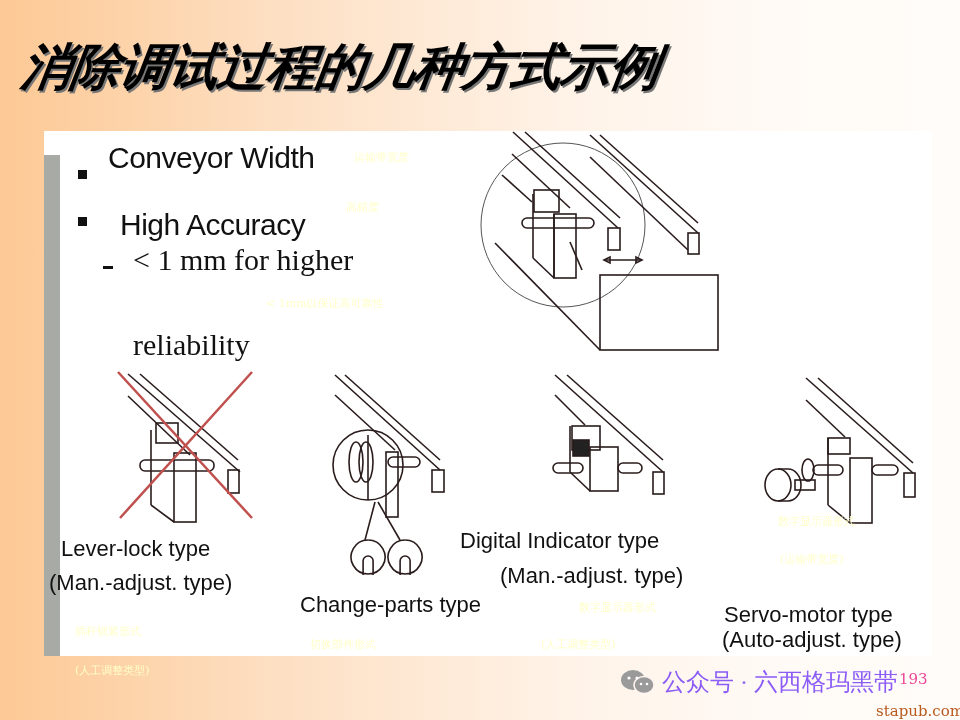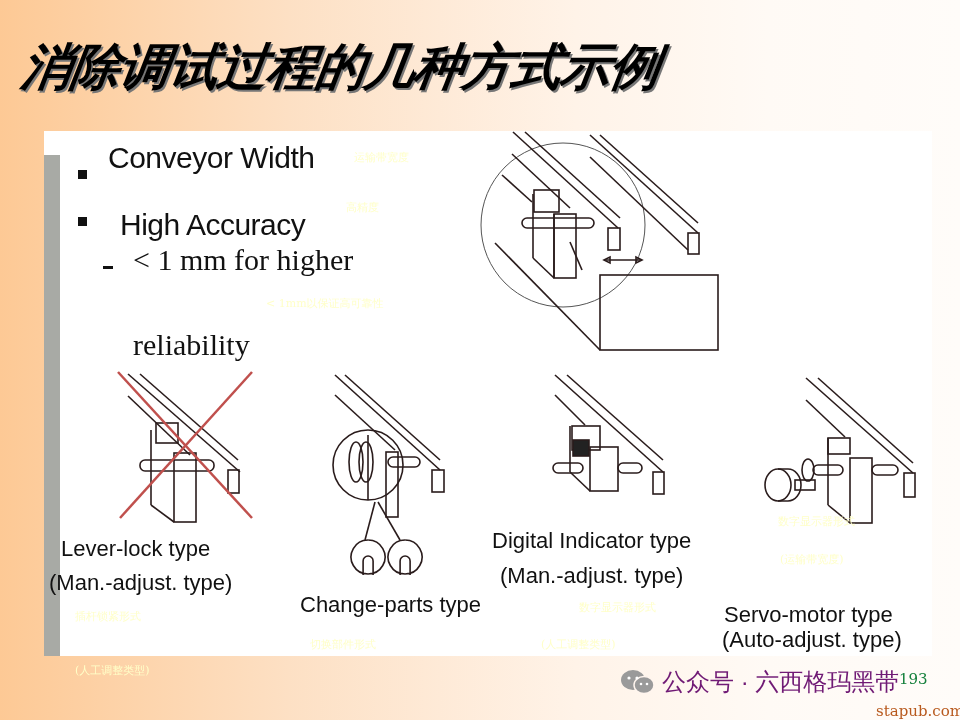--- a/index.html
+++ b/index.html
@@ -30,26 +30,26 @@
   .bullet-sq { position:absolute; width:9px; height:9px; background:#111; }
   .sub { font-size:30px;font-family:Liberation Serif, serif; }
   .cn {
     position:absolute; color:#ffffc8; font-family:"DejaVu Serif", serif;
     font-size:11px; white-space:nowrap;
   }
   .lbl { font-size:22px; white-space:nowrap; }
   svg { position:absolute; overflow:visible; }
   svg line, svg rect, svg path, svg circle, svg ellipse { stroke:#2a1c1c; fill:none; stroke-width:1.6; }
   .wm {
-    position:absolute; left:620px; top:666px; font-size:24px; color:#701a75;
-    font-family:Liberation Sans, sans-serif; white-space:nowrap; display:flex; align-items:center; gap:6px;justify-content:center;
+    position:absolute; left:620px; top:666px; font-size:24px; color:#8b5cf6;
+    font-family:Liberation Serif, serif; white-space:nowrap; display:flex; align-items:center; gap:6px;justify-content:center;
   }
   .wm-icon { width:36px; height:28px; position:relative; }
   .pagenum {
-    position:absolute; left:899px; top:670px; font-size:15px; color:#15803d;
+    position:absolute; left:899px; top:670px; font-size:15px; color:#ec4899;
     font-family:"DejaVu Serif", serif;
   }
   .site {
     position:absolute; left:876px; top:702px; font-size:15px; color:#b8591d;
     font-family:"DejaVu Serif", serif;
   }
 </style>
 </head>
 <body>
 
@@ -153,27 +153,27 @@
   <rect x="93" y="105" width="30" height="10" rx="5"></rect>
   <rect x="152" y="105" width="26" height="10" rx="5"></rect>
   <ellipse cx="88" cy="110" rx="6" ry="11"></ellipse>
   <rect x="75" y="120" width="20" height="10"></rect>
   <ellipse cx="58" cy="125" rx="13" ry="16"></ellipse>
   <path d="M58 109 h10 a13 16 0 0 1 0 32 h-10"></path>
 </svg>
 
 <div class="en lbl" style="left:49px;top:536px;margin-left:12px;">Lever-lock type</div>
 <div class="en lbl" style="left:49px;top:570px;">(Man.-adjust. type)</div>
-<div class="cn" style="left:75px;top:609px;">插杆锁紧形式</div>
+<div class="cn" style="left:75px;top:624px;">插杆锁紧形式</div>
 <div class="cn" style="left:75px;top:663px;">(人工调整类型)</div>
 
 <div class="en lbl" style="left:300px;top:592px;">Change-parts type</div>
 <div class="cn" style="left:310px;top:637px;">切换部件形式</div>
 
-<div class="en lbl" style="left:492px;top:528px;">Digital Indicator type</div>
+<div class="en lbl" style="left:460px;top:528px;">Digital Indicator type</div>
 <div class="en lbl" style="left:500px;top:563px;">(Man.-adjust. type)</div>
 <div class="cn" style="left:539px;top:600px;margin-left:40px;">数字显示器形式</div>
 <div class="cn" style="left:541px;top:637px;">(人工调整类型)</div>
 
 <div class="cn" style="left:778px;top:514px;">数字显示器形式</div>
 <div class="cn" style="left:780px;top:552px;">(运输带宽度)</div>
 <div class="en lbl" style="left:724px;top:592px;margin-top:10px;">Servo-motor type</div>
 <div class="en lbl" style="left:722px;top:627px;">(Auto-adjust. type)</div>
 
 <div class="wm">

